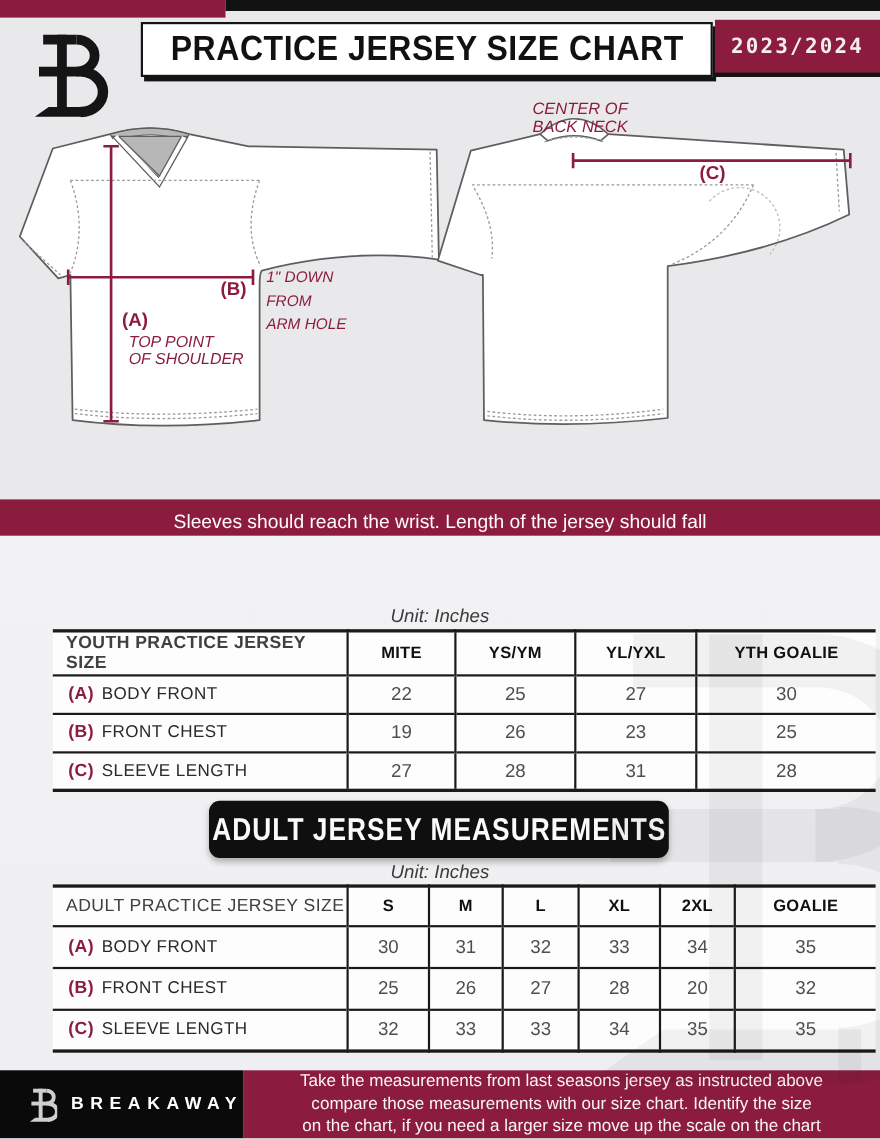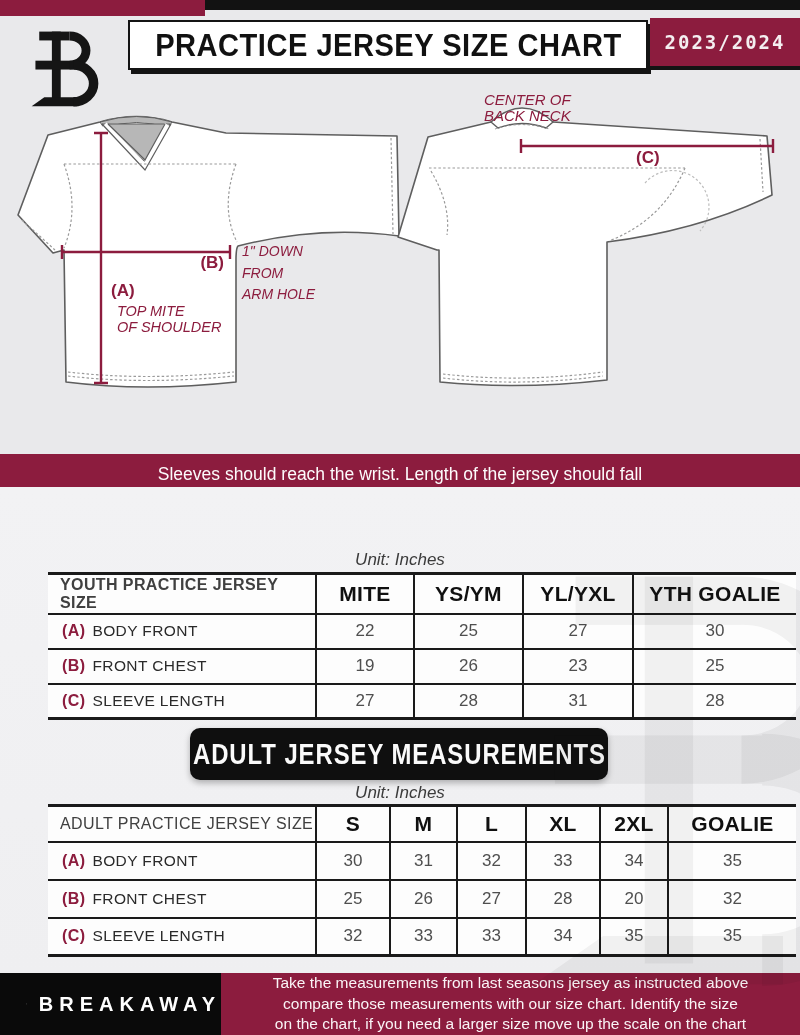--- a/index.html
+++ b/index.html
@@ -53,32 +53,32 @@
   .unit{ position:absolute; left:0; width:800px; text-align:center; font-style:italic;
     font-size:17px; color:#3b3b3b; z-index:2; }
   table.size{ position:absolute; left:48px; width:748px; border-collapse:collapse; z-index:1; }
   table.size th, table.size td{ background:#fdfdfd; }
   table.size thead tr{ border-top:3px solid #1a1a1a; border-bottom:2px solid #1a1a1a; }
   table.size tbody tr{ border-bottom:2px solid #1a1a1a; }
   table.size tbody tr:last-child{ border-bottom:3px solid #1a1a1a; }
   table.size td.v, table.size th.v{ border-left:2px solid #1a1a1a; text-align:center; }
   th.lbl{ text-align:left; padding-left:12px; font-weight:400; font-size:16px;
     color:#404040; letter-spacing:.4px; }
-  th.v{ font-size:21px; font-weight:700; color:#101010; letter-spacing:.3px; }
+  th.v{ font-size:15px; font-weight:700; color:#101010; letter-spacing:.3px; }
   td.rowlbl{ text-align:left; padding-left:14px; font-size:15.5px; color:#2a2a2a; letter-spacing:.4px; }
   td.rowlbl b{ color:#8c1c3e; font-weight:800; font-size:16px; margin-right:7px; }
   td.v{ font-size:17px; color:#4f4f4f; }
   #youth-table th{ height:40px;font-weight:bold; } #youth-table td{ height:35px; }
   #adult-table th{ height:36px; } #adult-table td{ height:38px; }
   
   .footer{ position:absolute; left:0; top:973px; width:800px; height:62px; display:flex; }
   .footer-black{ width:221px; height:100%; background:#0a0a0a; display:flex;
     align-items:center; padding-left:26px; gap:12px; }
   .footer-black .flogo{ width:30px; height:36px; color:#cfcfcf; }
-  .footer-black .brand{ color:#ffffff; font-size:20px; font-weight:700; letter-spacing:6px; }
+  .footer-black .brand{ color:#ffffff; font-size:16px; font-weight:700; letter-spacing:6px; }
   .footer-maroon{ flex:1; height:100%; background:#8c1c3e; display:flex;
     align-items:center; justify-content:center; }
   .footer-maroon p{ color:#faf4f6; font-size:15.5px; line-height:20.7px; text-align:center;
     white-space:pre-line; }
 </style>
 </head>
 <body>
 
 <div class="page">
 
@@ -152,21 +152,21 @@
   </svg>
 
   <div class="ann it" style="left:484px;top:92px;font-size:15px;line-height:16px;">CENTER OF
 BACK NECK</div>
   <div class="ann bold" style="left:636px;top:148px;">(C)</div>
   <div class="ann it" style="left:242px;top:241px;font-size:14px;line-height:21.5px;">1" DOWN
 FROM
 ARM HOLE</div>
   <div class="ann bold" style="left:178px;top:253px;width:46px;text-align:right;">(B)</div>
   <div class="ann bold" style="left:111px;top:281px;">(A)</div>
-  <div class="ann it" style="left:117px;top:303px;font-size:14.5px;line-height:16px;">TOP MITE
+  <div class="ann it" style="left:117px;top:303px;font-size:14.5px;line-height:16px;">TOP POINT
 OF SHOULDER</div>
 
   <div class="notice">
     <p>Sleeves should reach the wrist. Length of the jersey should fall
 approximately 4-6" below the waist.</p>
   </div>
 
   <div class="lower">
 
     <div class="unit" style="top:63px">Unit: Inches</div>

